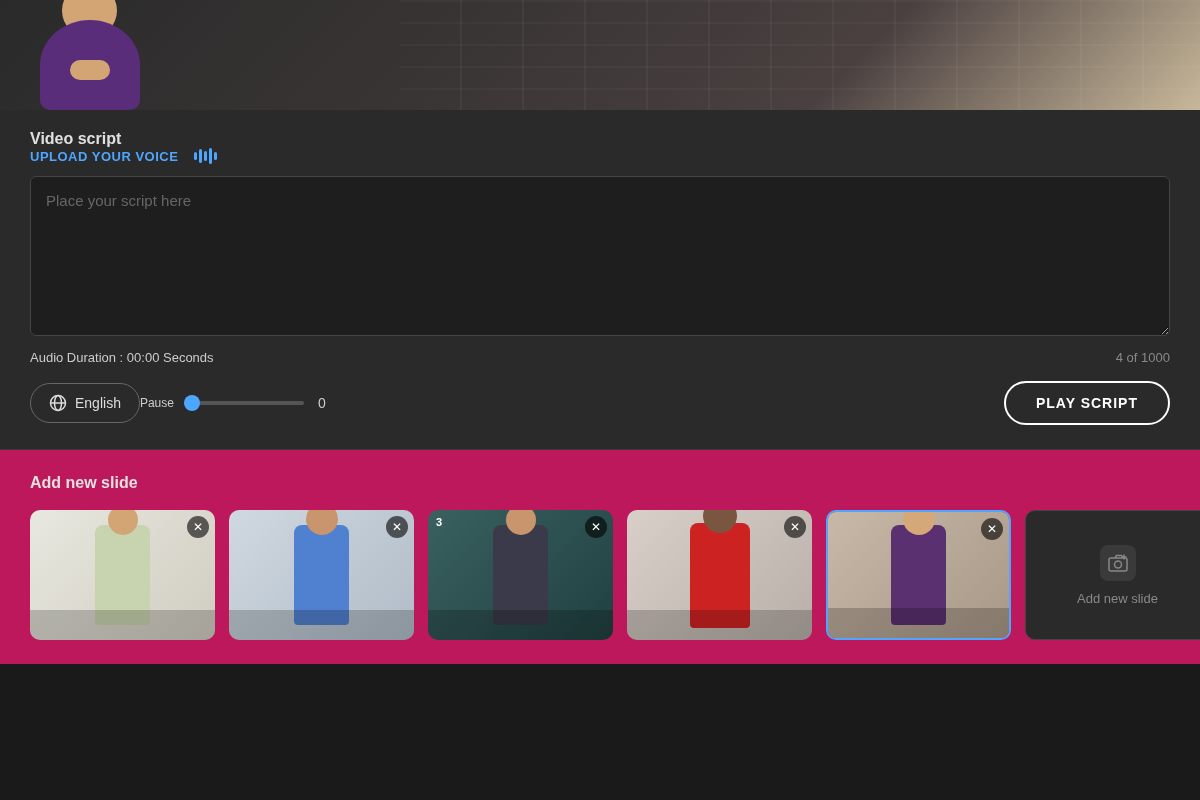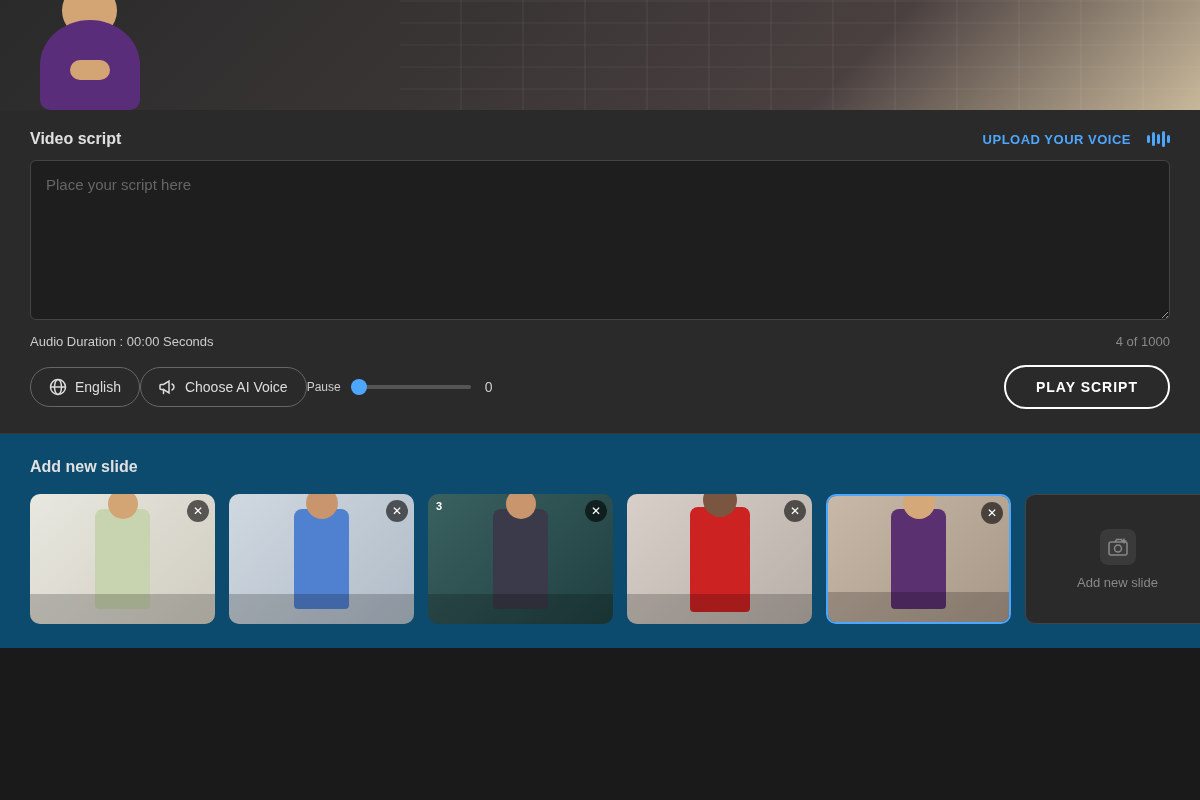--- a/index.html
+++ b/index.html
@@ -79,22 +79,23 @@
 
     
     .script-section {
       background: #2a2a2a;
       padding: 20px 30px;
       border-bottom: 1px solid #383838;
     }
     .script-header {
       display: flex;
       justify-content: space-between;
-      align-items: center;
+      align-items: flex-start;
       margin-bottom: 12px;
+      flex-direction: column;
     }
     .script-title {
       font-size: 16px;
       font-weight: 600;
       color: #e0e0e0;
     }
     .upload-voice-btn {
       display: flex;
       align-items: center;
       gap: 16px;
@@ -223,21 +224,21 @@
       font-size: 14px;
       font-weight: 700;
       letter-spacing: 1px;
       cursor: pointer;
       text-transform: uppercase;
       margin-left: auto;
     }
 
     
     .slides-section {
-      background: #0c4a6e;
+      background: #be185d;
       padding: 24px 30px;
     }
     .slides-title {
       font-size: 16px;
       font-weight: 600;
       color: #e0e0e0;
       margin-bottom: 18px;
     }
     .slides-grid {
       display: flex;
@@ -473,28 +474,20 @@
   <div class="controls-row">
     <button class="pill-button">
       <svg width="18" height="18" viewBox="0 0 18 18" fill="none" xmlns="http://www.w3.org/2000/svg">
         <circle cx="9" cy="9" r="7.5" stroke="#ddd" stroke-width="1.5" fill="none"></circle>
         <ellipse cx="9" cy="9" rx="3.5" ry="7.5" stroke="#ddd" stroke-width="1.5" fill="none"></ellipse>
         <line x1="1.5" y1="9" x2="16.5" y2="9" stroke="#ddd" stroke-width="1.5"></line>
       </svg>
       <span>English</span>
     </button>
 
-    <button class="pill-button">
-      <svg width="18" height="18" viewBox="0 0 18 18" fill="none" xmlns="http://www.w3.org/2000/svg">
-        <path d="M2 6.5h2.5L10 3v12L4.5 11.5H2a1 1 0 01-1-1v-3a1 1 0 011-1z" stroke="#ddd" stroke-width="1.5" fill="none"></path>
-        <path d="M13 6c1.5 0.8 2 1.8 2 3s-0.5 2.2-2 3" stroke="#ddd" stroke-width="1.5" stroke-linecap="round" fill="none"></path>
-        <path d="M4.5 11.5v4" stroke="#ddd" stroke-width="1.5" stroke-linecap="round"></path>
-      </svg>
-      <span>Choose AI Voice</span>
-    </button>
 
     <div class="slider-group">
       <span class="slider-label">Pause</span>
       <input type="range" class="pause-slider" min="0" max="10" value="0" style="">
       <span class="slider-value">0</span>
     </div>
 
 
     <button class="play-script-btn">
       <span>PLAY SCRIPT</span>

